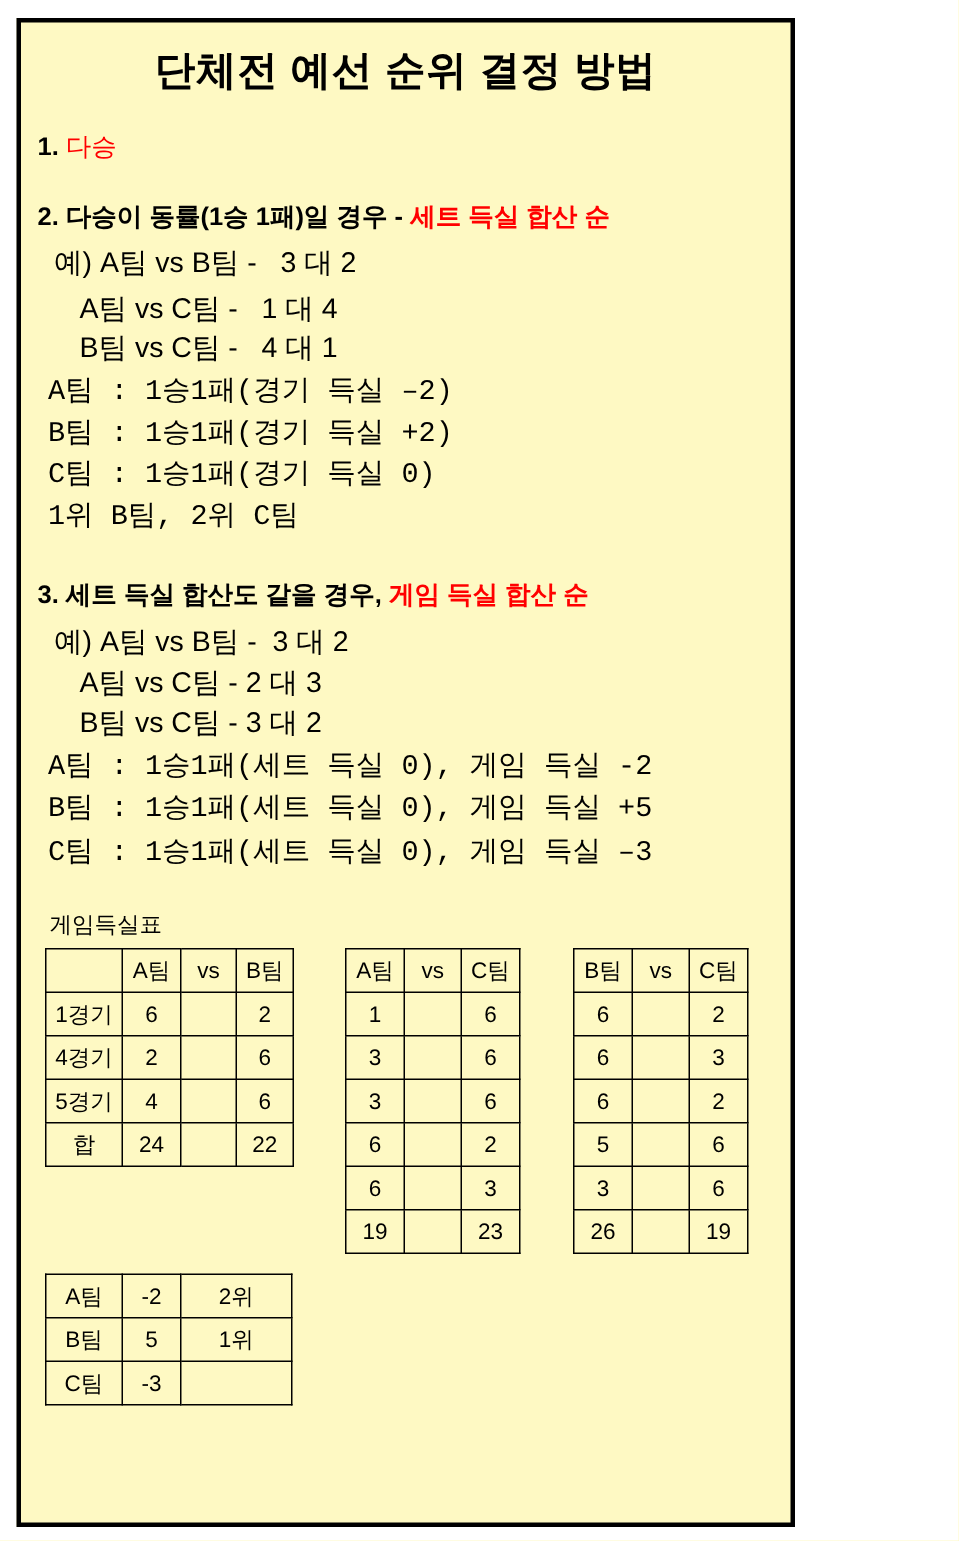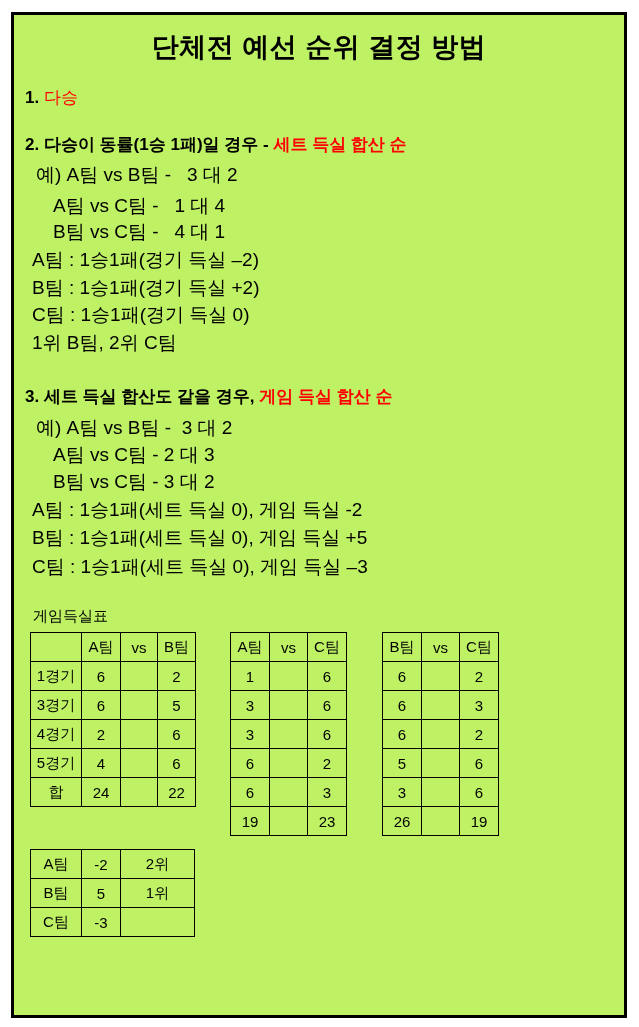--- a/index.html
+++ b/index.html
@@ -1,26 +1,26 @@
 <!DOCTYPE html>
 <html><head>
 <meta charset="utf-8">
 <style>
   html,body{margin:0;padding:0;}
   body{width:639px;height:1027px;background:#ffffff;position:relative;overflow:hidden;
        font-family:"Liberation Sans","DejaVu Sans",sans-serif;color:#000;}
-  .page{position:absolute;left:11px;top:12px;width:616px;height:1006px;
-        border:3px solid #000;box-sizing:border-box;background:#bef264;}
+  .page{position:absolute;left:11px;top:12px;width:519px;height:1006px;
+        border:3px solid #000;box-sizing:border-box;background:#fef9c3;}
   .title{position:absolute;top:14px;left:0;width:100%;text-align:center;
          font-size:27px;font-weight:bold;letter-spacing:0.5px;white-space:pre;}
   .heading{position:absolute;left:11px;font-size:17px;font-weight:bold;white-space:pre;}
   .red{color:#ff0000;}
   .rn{font-weight:normal;font-family:Liberation Mono, monospace;}
   .line{position:absolute;font-size:19px;white-space:pre;}
-  .ind0{left:18px;} .ind1{left:22px;} .ind2{left:39px;}
+  .ind0{left:18px;font-family:Liberation Mono, monospace;} .ind1{left:22px;} .ind2{left:39px;}
   .tlabel{position:absolute;left:19px;font-size:15px;}
   table.score{position:absolute;border-collapse:collapse;table-layout:fixed;}
   table.score th,table.score td{border:1px solid #000;height:28px;padding:0;
        text-align:center;vertical-align:middle;font-size:15px;font-weight:normal;
        white-space:pre;overflow:hidden;}
   .w50{width:50px;} .w38{width:38px;} .w36{width:36px;} .w37{width:37px;} .w73{width:73px;}
 </style>
 </head>
 <body>
 
@@ -57,26 +57,20 @@
       <th class="w50"></th>
       <th class="w38">A팀</th>
       <th class="w36">vs</th>
       <th class="w37">B팀</th>
     </tr>
     <tr>
       <td>1경기</td>
       <td>6</td>
       <td></td>
       <td>2</td>
-    </tr>
-    <tr>
-      <td>3경기</td>
-      <td>6</td>
-      <td></td>
-      <td>5</td>
     </tr>
     <tr>
       <td>4경기</td>
       <td>2</td>
       <td></td>
       <td>6</td>
     </tr>
     <tr>
       <td>5경기</td>
       <td>4</td>

